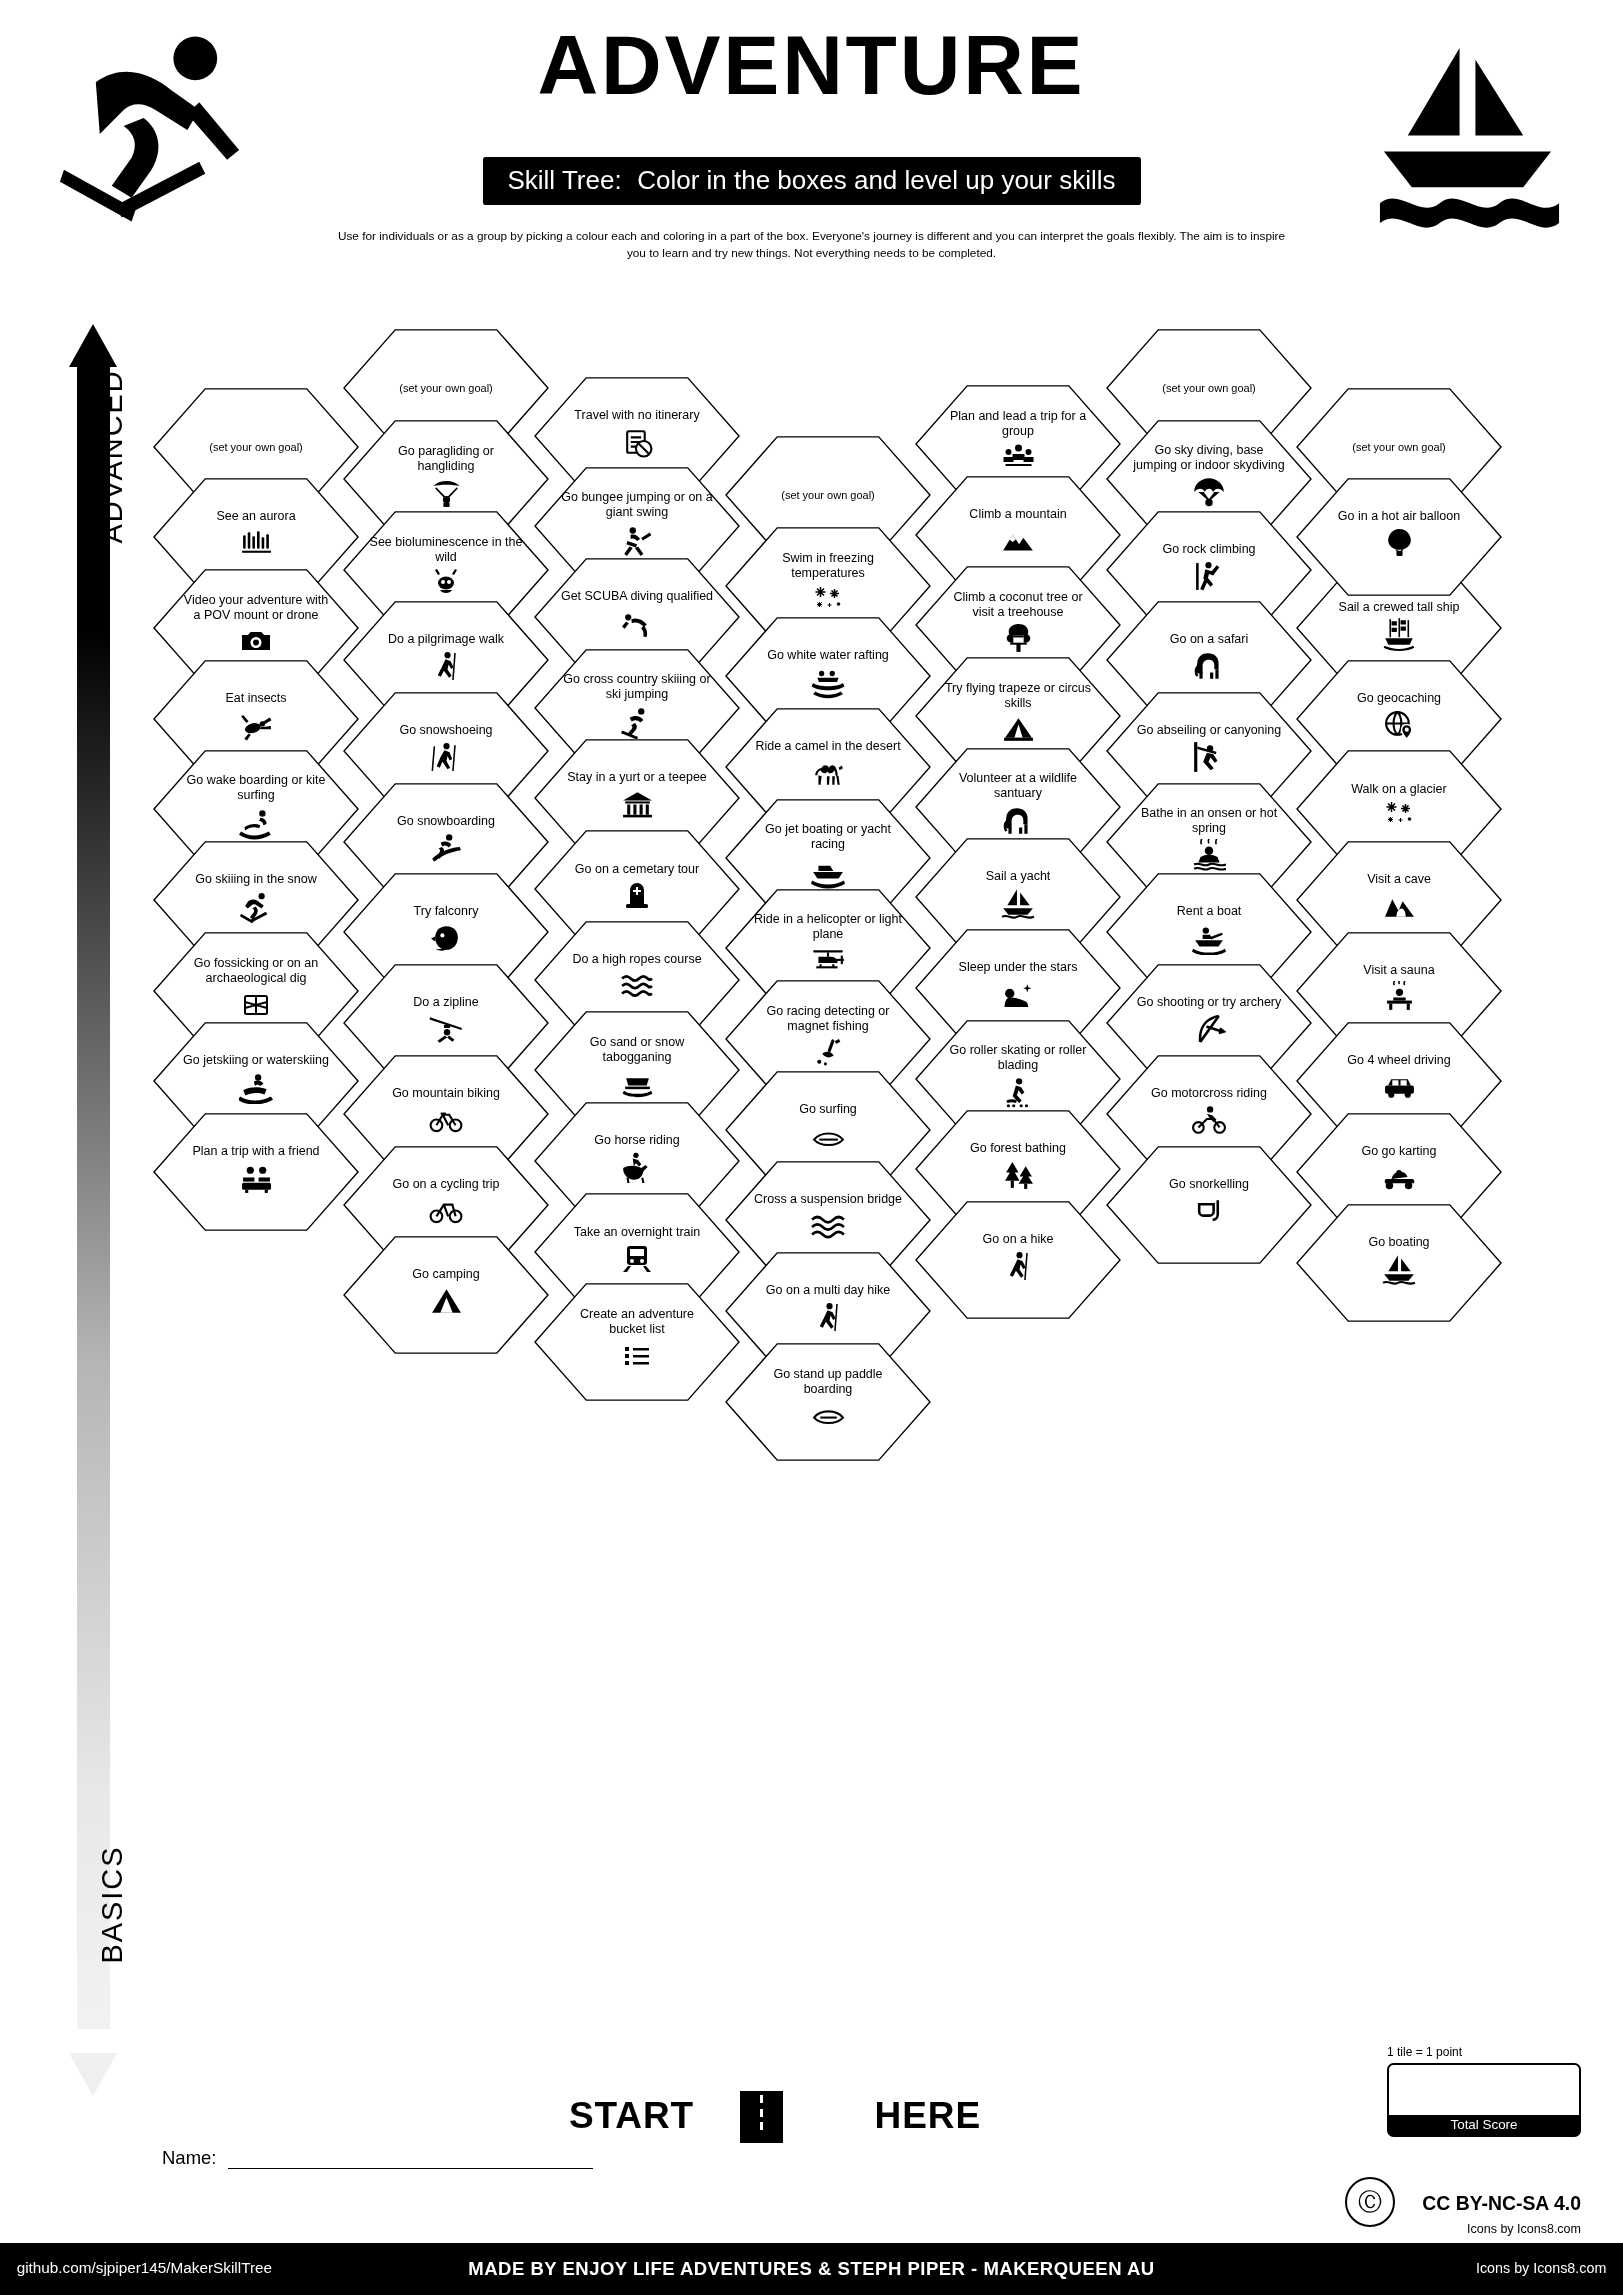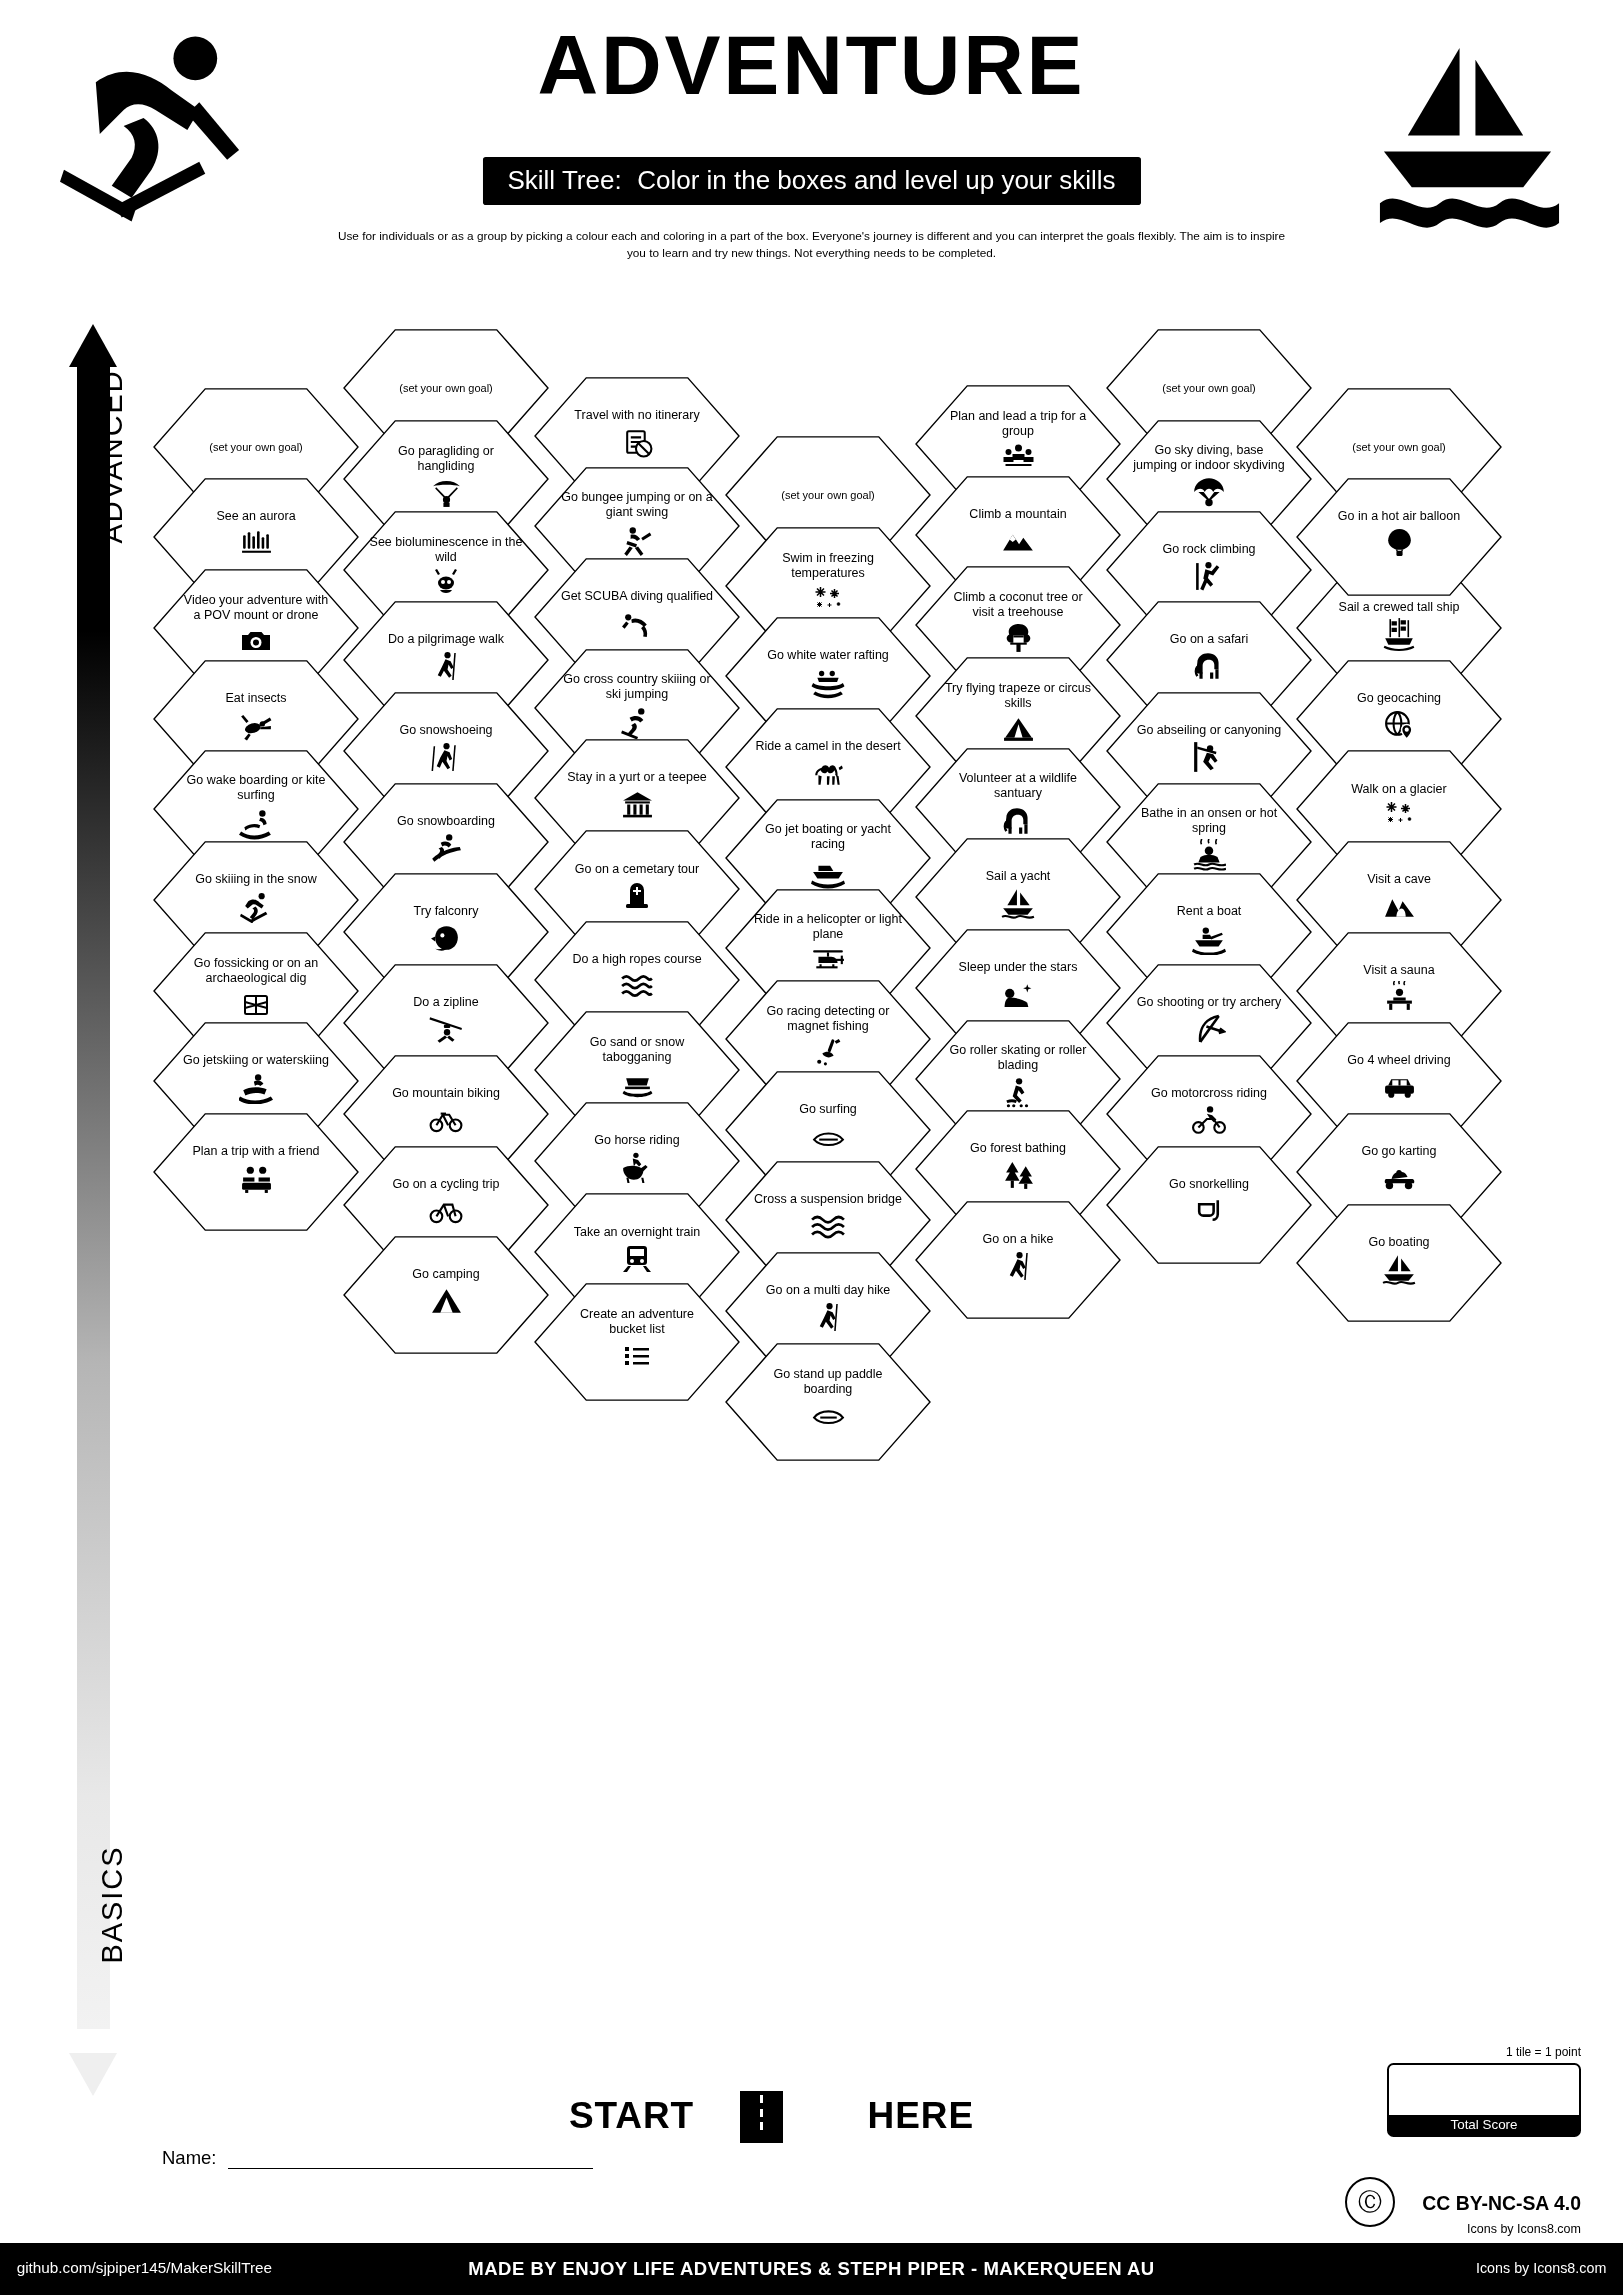--- a/index.html
+++ b/index.html
@@ -73,32 +73,32 @@
   .hex.goal .label{font-size:11px;}
   .hex .glyph{font-size:29px;line-height:1;}
   .hex .glyph svg{position:static;width:auto;height:auto;}
 
   
   #start-here{position:absolute;left:569px;top:2091px;width:416px;height:56px;}
   #start-here .word{
     position:absolute;top:3.7px;font-size:37px;font-weight:bold;letter-spacing:0.9px;
   }
   #start-here .w-start{left:0;}
-  #start-here .w-here{right:11px;}
+  #start-here .w-here{right:4px;}
   #start-here .road{
     position:absolute;left:171px;top:0;width:43px;height:52px;background:#000;
   }
   #start-here .road i{
     position:absolute;left:20px;width:3.2px;background:#fff;
   }
 
   
   #score-box{position:absolute;right:42px;top:2063px;width:194px;height:88px;}
   #score-note{
-    position:absolute;right:0;top:-17.6px;width:194px;text-align:right;font-size:12px;
+    position:absolute;right:0;top:-17.6px;width:194px;text-align:left;font-size:12px;
   }
   #score-box .card{
     position:absolute;left:0;top:0;width:194px;height:74px;
     border:2.3px solid #000;border-radius:6.5px;box-sizing:border-box;background:#fff;
   }
   #score-box .bar{
     position:absolute;left:0;bottom:0;width:190px;height:20.4px;background:#000;
     color:#fff;font-size:13.4px;display:flex;align-items:center;justify-content:center;
   }
 

